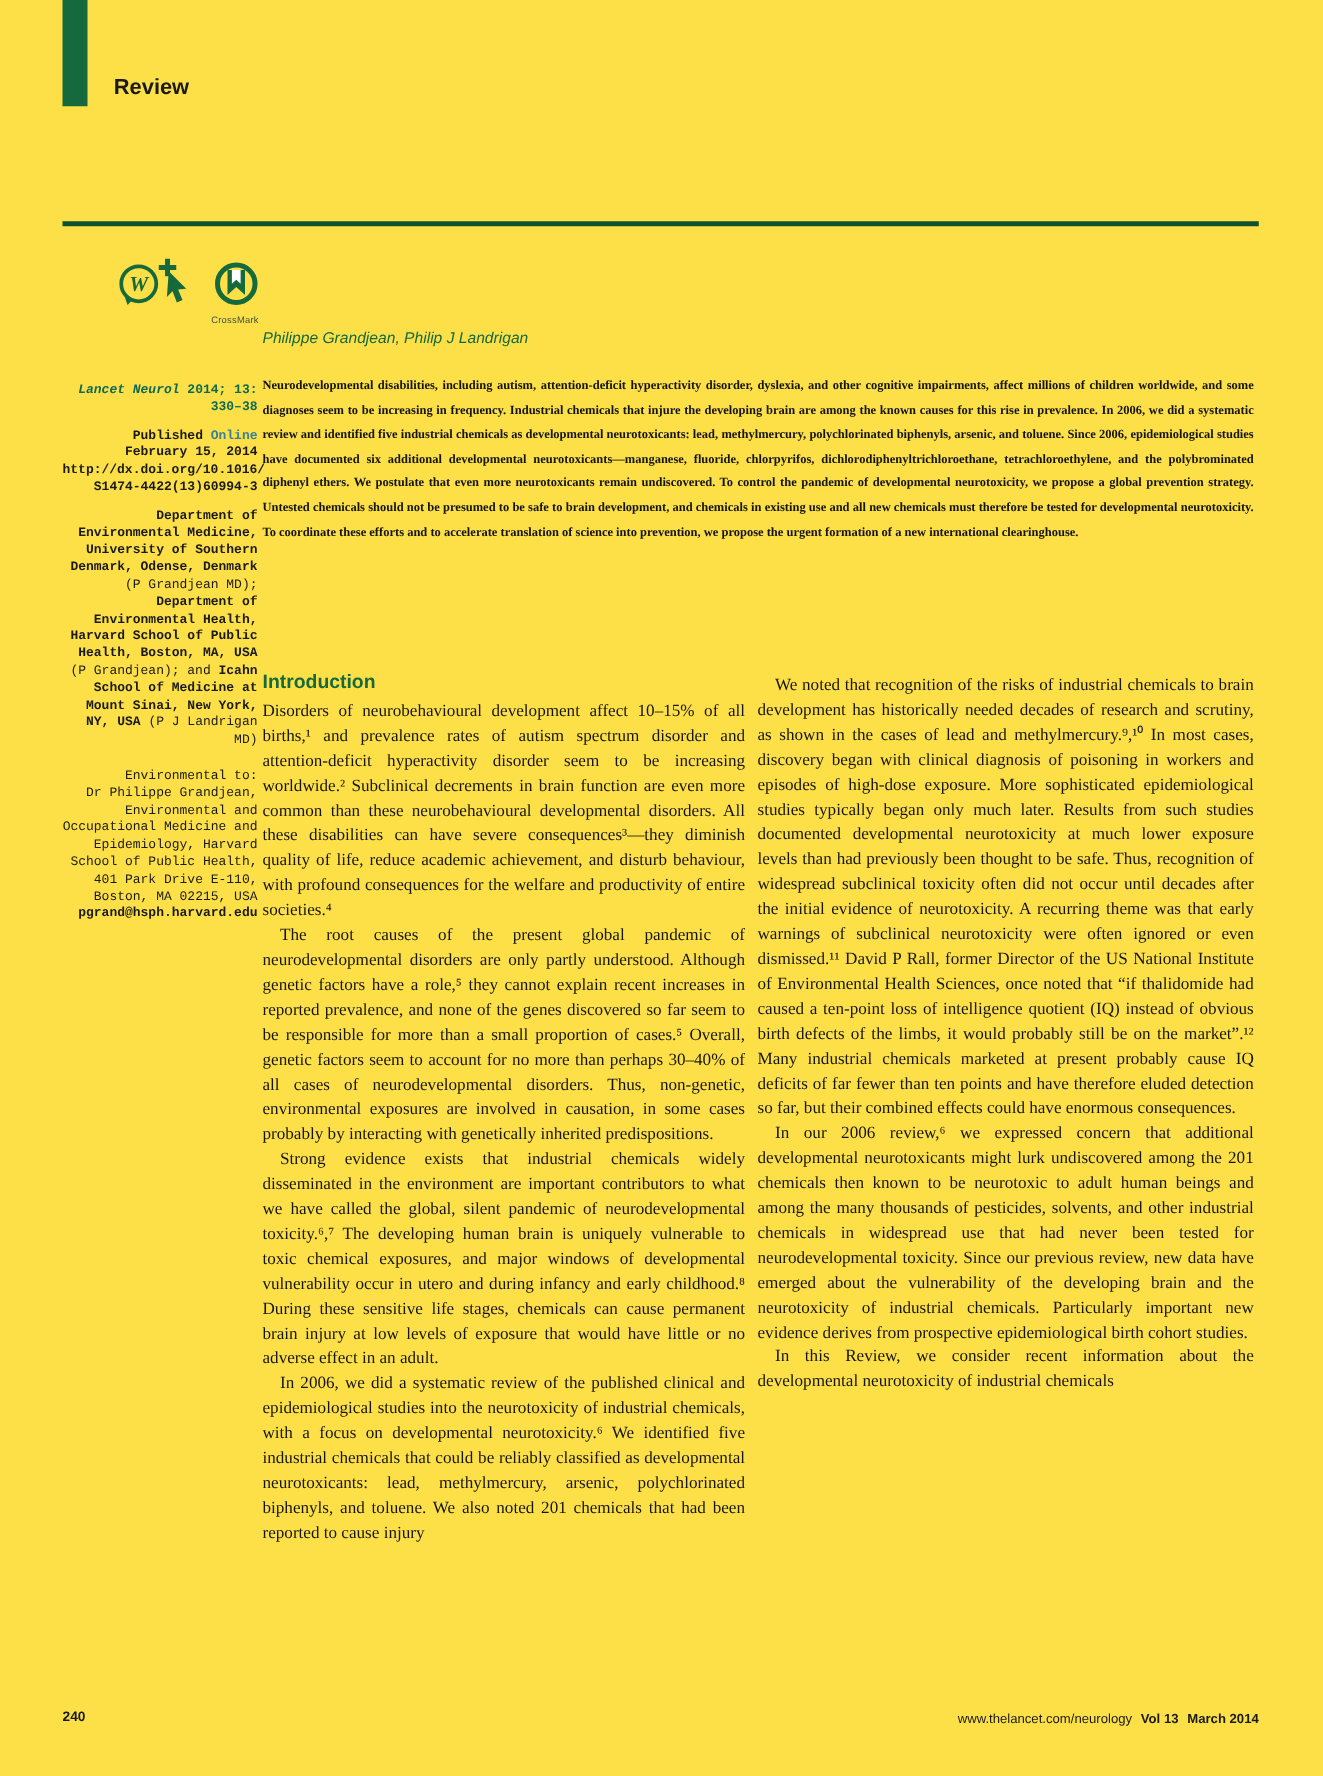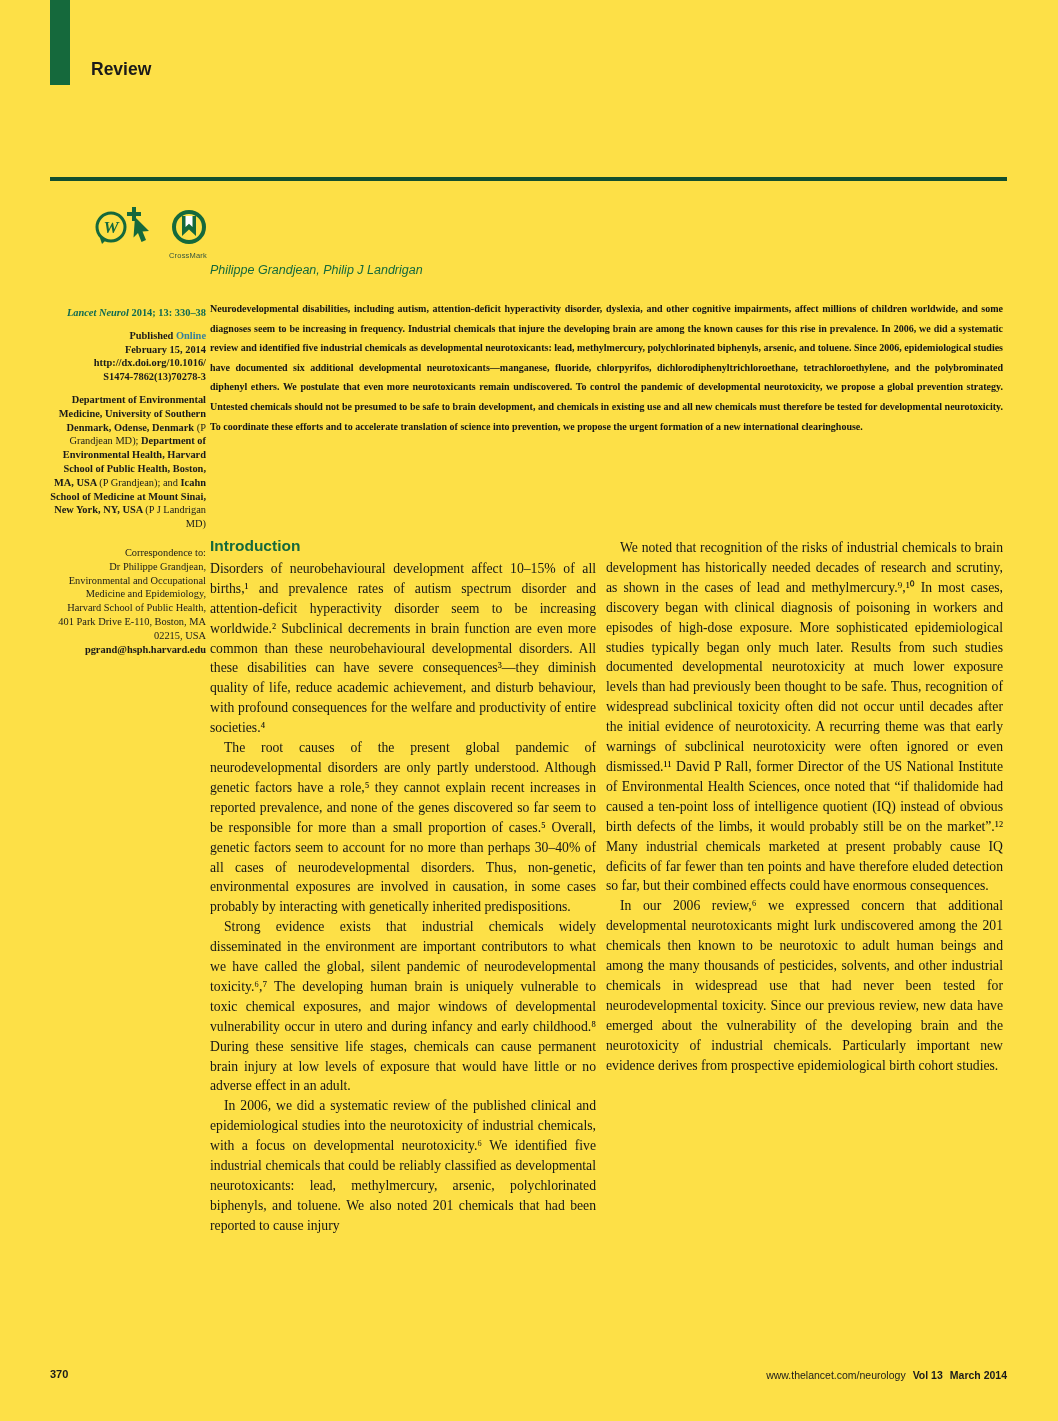--- a/index.html
+++ b/index.html
@@ -49,21 +49,21 @@
   
   .abstract {
     position: absolute; left: 210px; top: 299px; width: 793px;
     font-weight: bold; font-size: 10px; line-height: 19.6px;
     text-align: justify; color: #141414;
   }
   
   .sidebar {
     position: absolute; left: 50px; top: 306px; width: 156px;
     text-align: right;
-    font-family: Liberation Serif, serif;
+    font-family: Liberation Mono, monospace;
     font-size: 10.4px; line-height: 13.8px; color: #1a1a1a;
   }
   .sidebar .blk { margin: 0 0 9px 0; }
   .sidebar .citation { color: #0f6a52; font-weight: bold; }
   .sidebar .citation .it { font-style: italic; }
   .sidebar .b { font-weight: bold; }
   .sidebar .link { color: #37809b; font-weight: bold; }
   .sidebar .affil { font-weight: bold; }
   .sidebar .affil .n { font-weight: normal; text-align: center; }
   .sidebar .corr { font-weight: normal; margin-top: 15px; }
@@ -139,37 +139,38 @@
 
   <div class="abstract">Neurodevelopmental disabilities, including autism, attention-deficit hyperactivity disorder, dyslexia, and other cognitive impairments, affect millions of children worldwide, and some diagnoses seem to be increasing in frequency. Industrial chemicals that injure the developing brain are among the known causes for this rise in prevalence. In 2006, we did a systematic review and identified five industrial chemicals as developmental neurotoxicants: lead, methylmercury, polychlorinated biphenyls, arsenic, and toluene. Since 2006, epidemiological studies have documented six additional developmental neurotoxicants—manganese, fluoride, chlorpyrifos, dichlorodiphenyltrichloroethane, tetrachloroethylene, and the polybrominated diphenyl ethers. We postulate that even more neurotoxicants remain undiscovered. To control the pandemic of developmental neurotoxicity, we propose a global prevention strategy. Untested chemicals should not be presumed to be safe to brain development, and chemicals in existing use and all new chemicals must therefore be tested for developmental neurotoxicity. To coordinate these efforts and to accelerate translation of science into prevention, we propose the urgent formation of a new international clearinghouse.</div>
 
   <aside class="sidebar">
     <p class="blk citation"><span class="it">Lancet Neurol</span><span> 2014; 13: 330–38</span></p>
 
     <div class="blk">
       <div><span class="b">Published </span><span class="link">Online</span></div>
       <div class="b">February 15, 2014</div>
       <div class="b">http://dx.doi.org/10.1016/</div>
-      <div class="b">S1474-7862(13)70278-3</div>
+      <div class="b">S1474-4422(13)60994-3</div>
     </div>
 
     <p class="blk affil"><span>Department of Environmental Medicine, University of Southern Denmark, Odense, Denmark </span><span class="n">(P Grandjean MD); </span><span>Department of Environmental Health, Harvard School of Public Health, Boston, MA, USA </span><span class="n">(P Grandjean); and </span><span>Icahn School of Medicine at Mount Sinai, New York, NY, USA </span><span class="n">(P J Landrigan MD)</span></p>
 
-    <p class="blk corr"><span>Correspondence to:</span><br><span>Dr Philippe Grandjean, Environmental and Occupational Medicine and Epidemiology, Harvard School of Public Health, 401 Park Drive E-110, Boston, MA 02215, USA</span><span class="email">pgrand@hsph.harvard.edu</span></p>
+    <p class="blk corr"><span>Environmental to:</span><br><span>Dr Philippe Grandjean, Environmental and Occupational Medicine and Epidemiology, Harvard School of Public Health, 401 Park Drive E-110, Boston, MA 02215, USA</span><span class="email">pgrand@hsph.harvard.edu</span></p>
   </aside>
 
   <div class="col col-1">
     <h2 class="intro-heading">Introduction</h2>
     <p>Disorders of neurobehavioural development affect 10–15% of all births,¹ and prevalence rates of autism spectrum disorder and attention-deficit hyperactivity disorder seem to be increasing worldwide.² Subclinical decrements in brain function are even more common than these neurobehavioural developmental disorders. All these disabilities can have severe consequences³—they diminish quality of life, reduce academic achievement, and disturb behaviour, with profound consequences for the welfare and productivity of entire societies.⁴</p>
     <p class="ind">The root causes of the present global pandemic of neurodevelopmental disorders are only partly understood. Although genetic factors have a role,⁵ they cannot explain recent increases in reported prevalence, and none of the genes discovered so far seem to be responsible for more than a small proportion of cases.⁵ Overall, genetic factors seem to account for no more than perhaps 30–40% of all cases of neurodevelopmental disorders. Thus, non-genetic, environmental exposures are involved in causation, in some cases probably by interacting with genetically inherited predispositions.</p>
     <p class="ind">Strong evidence exists that industrial chemicals widely disseminated in the environment are important contributors to what we have called the global, silent pandemic of neurodevelopmental toxicity.⁶,⁷ The developing human brain is uniquely vulnerable to toxic chemical exposures, and major windows of developmental vulnerability occur in utero and during infancy and early childhood.⁸ During these sensitive life stages, chemicals can cause permanent brain injury at low levels of exposure that would have little or no adverse effect in an adult.</p>
     <p class="ind">In 2006, we did a systematic review of the published clinical and epidemiological studies into the neurotoxicity of industrial chemicals, with a focus on developmental neurotoxicity.⁶ We identified five industrial chemicals that could be reliably classified as developmental neurotoxicants: lead, methylmercury, arsenic, polychlorinated biphenyls, and toluene. We also noted 201 chemicals that had been reported to cause injury</p>
   </div>
 
   <div class="col col-2">
     <p class="ind">We noted that recognition of the risks of industrial chemicals to brain development has historically needed decades of research and scrutiny, as shown in the cases of lead and methylmercury.⁹,¹⁰ In most cases, discovery began with clinical diagnosis of poisoning in workers and episodes of high-dose exposure. More sophisticated epidemiological studies typically began only much later. Results from such studies documented developmental neurotoxicity at much lower exposure levels than had previously been thought to be safe. Thus, recognition of widespread subclinical toxicity often did not occur until decades after the initial evidence of neurotoxicity. A recurring theme was that early warnings of subclinical neurotoxicity were often ignored or even dismissed.¹¹ David P Rall, former Director of the US National Institute of Environmental Health Sciences, once noted that “if thalidomide had caused a ten-point loss of intelligence quotient (IQ) instead of obvious birth defects of the limbs, it would probably still be on the market”.¹² Many industrial chemicals marketed at present probably cause IQ deficits of far fewer than ten points and have therefore eluded detection so far, but their combined effects could have enormous consequences.</p>
     <p class="ind">In our 2006 review,⁶ we expressed concern that additional developmental neurotoxicants might lurk undiscovered among the 201 chemicals then known to be neurotoxic to adult human beings and among the many thousands of pesticides, solvents, and other industrial chemicals in widespread use that had never been tested for neurodevelopmental toxicity. Since our previous review, new data have emerged about the vulnerability of the developing brain and the neurotoxicity of industrial chemicals. Particularly important new evidence derives from prospective epidemiological birth cohort studies.</p>
+    <p class="ind">In this Review, we consider recent information about the developmental neurotoxicity of industrial chemicals</p>
   </div>
 
-  <div class="footer-page-num">370</div>
+  <div class="footer-page-num">240</div>
   <div class="footer-right"><span class="url">www.thelancet.com/neurology</span><span class="b">Vol 13</span><span class="b">March 2014</span></div>
 
 </div>
 
 </body></html>

